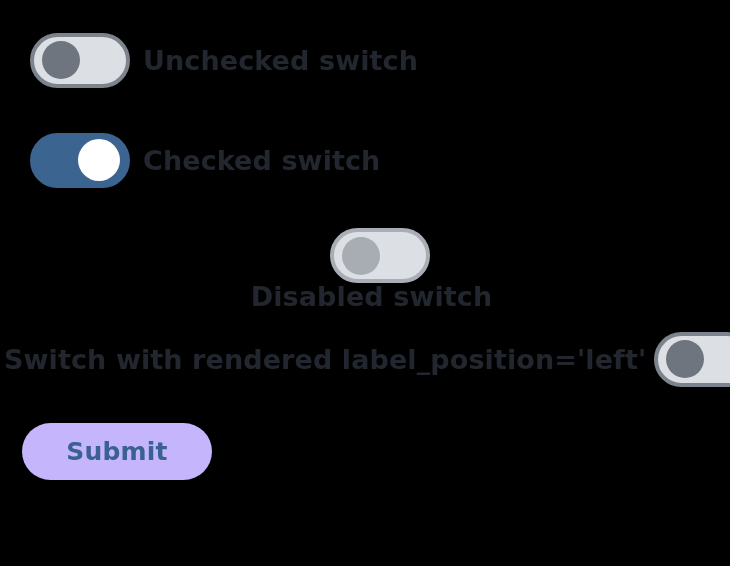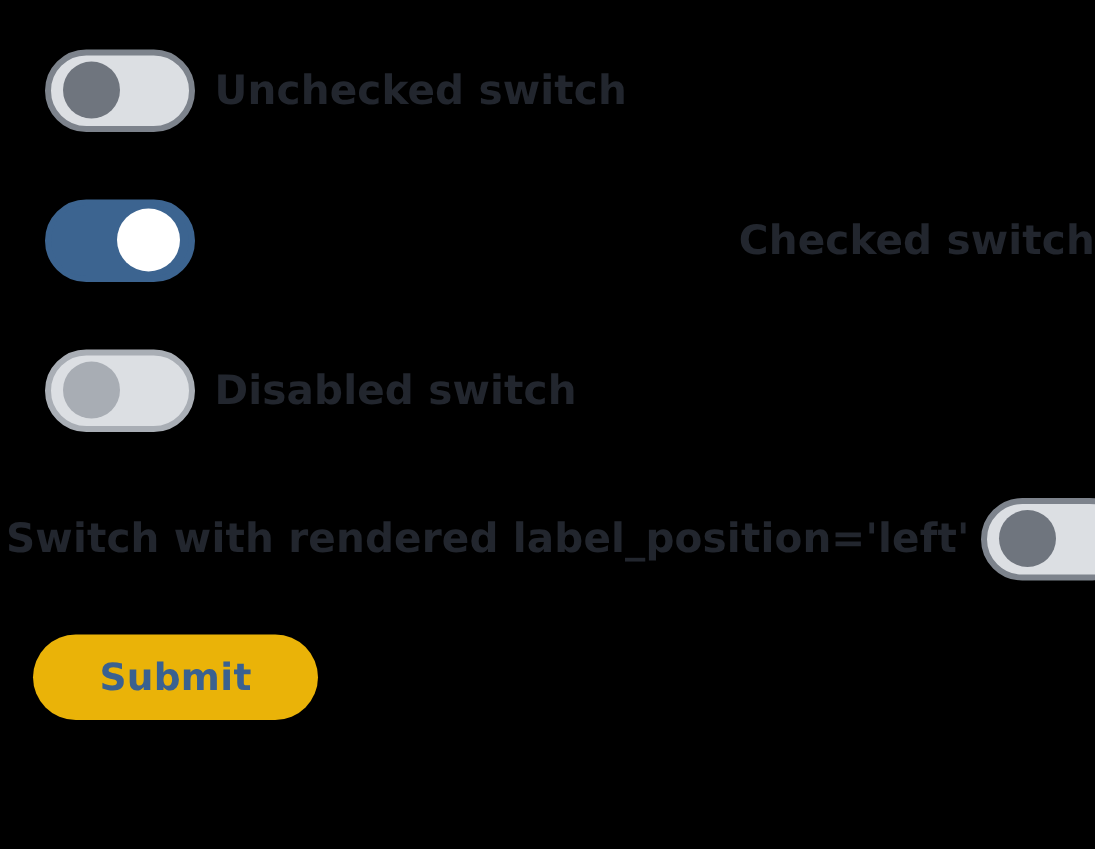--- a/index.html
+++ b/index.html
@@ -27,22 +27,22 @@
   
   .switch-row {
     position: absolute;
     left: 0;
     width: 730px;
     height: 64px;
     display: flex;
     align-items: center;
   }
   .row-1 { top: 28px; }
-  .row-2 { top: 128px; justify-content: space-between; }
-  .row-3 { top: 228px; }
+  .row-2 { top: 128px; }
+  .row-3 { top: 228px; flex-direction: column; }
   .row-4 { top: 327px; }
 
   .switch-row.label-left {
     justify-content: flex-start;
     padding-left: 4px;
     box-sizing: border-box;
   }
 
   
   .switch {
@@ -107,21 +107,21 @@
 
   
   .submit-button {
     position: absolute;
     left: 22px;
     top: 423px;
     width: 190px;
     height: 57px;
     border: none;
     border-radius: 29px;
-    background: #eab308;
+    background: #c4b5fd;
     color: #3a6190;
     font-family: "DejaVu Sans", sans-serif;
     font-size: 25px;
     font-weight: 700;
     letter-spacing: 0.2px;
     cursor: pointer;
     padding: 0;
   }
 </style>
 </head>

